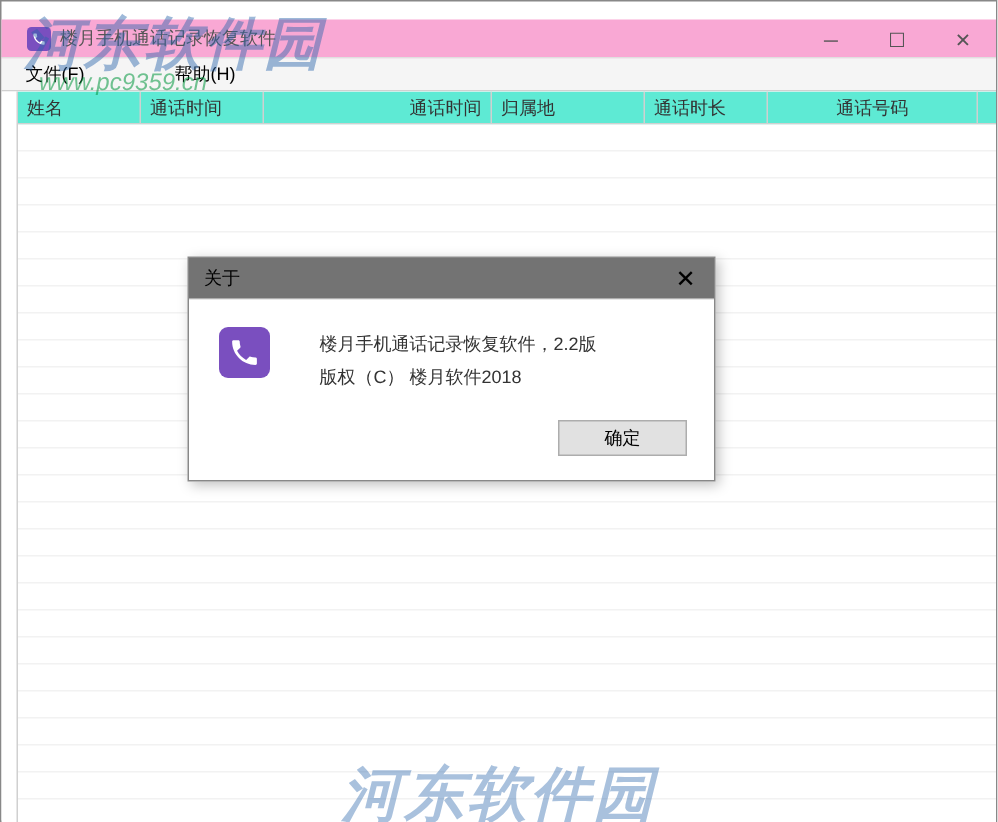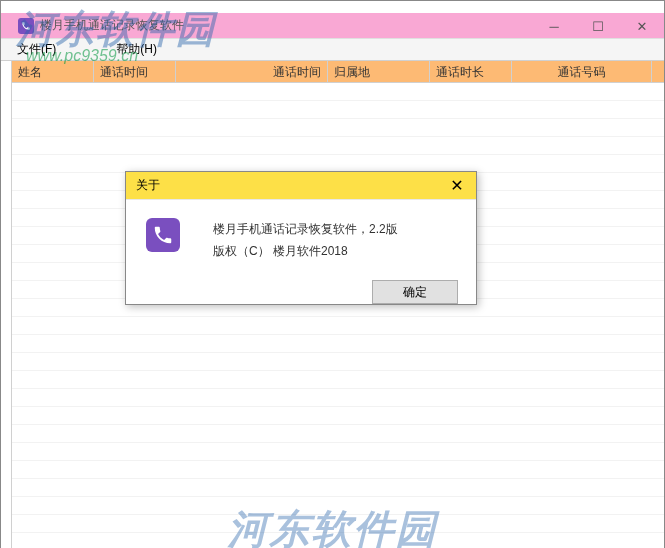--- a/index.html
+++ b/index.html
@@ -17,42 +17,42 @@
 
     
     .menubar { height: 22px; background: #f5f5f5; display: flex; align-items: center; padding-left: 6px; border-bottom: 1px solid #d0d0d0; font-size: 12px; gap: 40px; }
     .menu-item { padding: 2px 10px; cursor: pointer; }
 
     
     .content { display: flex; height: calc(100% - 48px); }
     .contact-pane { width: 11px; background: #fff; border-right: 1px solid #d0d0d0; }
 
     .table-area { flex: 1; background: #fff; overflow: hidden; }
-    .table-header { display: flex; height: 22px; background: #fdba74; border-bottom: 1px solid #d0d0d0; font-size: 12px; }
+    .table-header { display: flex; height: 22px; background: #5eead4; border-bottom: 1px solid #d0d0d0; font-size: 12px; }
     .th { border-right: 1px solid #d0d0d0; padding: 3px 6px; color: #333; white-space: nowrap; overflow: hidden; }
     .table-body { height: calc(100% - 22px); background: #fff; overflow-y: auto; }
     .tr { display: flex; height: 18px; border-bottom: 1px solid #f2f2f2; }
 
     
     .watermark1 { position: absolute; top: 3px; left: 15px; z-index: 50; pointer-events: none; }
     .watermark1 .wm-text { font-family: "KaiTi", serif; font-size: 38px; font-style: italic; font-weight: bold; color: rgba(40,100,170,0.45); letter-spacing: 2px; }
     .watermark1 .wm-url { font-size: 16px; color: rgba(0,150,60,0.55); font-style: italic; margin-top: -8px; margin-left: 10px; }
     .watermark2 { position: absolute; bottom: -10px; left: 50%; transform: translateX(-50%); z-index: 50; pointer-events: none; }
     .watermark2 .wm-text { font-family: "KaiTi", serif; font-size: 40px; font-style: italic; font-weight: bold; color: rgba(40,100,170,0.4); letter-spacing: 2px; }
 
     
     .modal { position: absolute; top: 170px; left: 124px; width: 352px; background: #fff; border: 1px solid #888; box-shadow: 2px 2px 8px rgba(0,0,0,0.25); z-index: 100; }
-    .modal-titlebar { height: 28px; display: flex; align-items: center; padding-left: 10px; background: #fde047; border-bottom: 1px solid #e8e8e8; }
+    .modal-titlebar { height: 28px; display: flex; align-items: center; padding-left: 10px; background: #737373; border-bottom: 1px solid #e8e8e8; }
     .modal-title { font-size: 12px; flex: 1; }
     .modal-close { width: 38px; height: 28px; display: flex; align-items: center; justify-content: center; font-size: 16px; cursor: pointer; }
     .modal-body { padding: 18px 20px 12px 20px; display: flex; gap: 15px; }
     .modal-icon { width: 34px; height: 34px; background: #7a4fbf; border-radius: 6px; display: flex; align-items: center; justify-content: center; margin-right: 18px; flex-shrink: 0; }
     .modal-icon svg { width: 22px; height: 22px; }
     .modal-text { font-size: 12px; line-height: 22px; color: #333; }
-    .modal-footer { display: flex; justify-content: flex-end; padding: 6px 18px 0 0; }
+    .modal-footer { display: flex; justify-content: flex-end; padding: 6px 18px 16px 0; }
     .ok-btn { width: 86px; height: 24px; background: #e1e1e1; border: 1px solid #adadad; font-size: 12px; cursor: pointer; }
   </style>
 </head>
 <body>
 
 <div class="outer-frame">
 
   <div class="titlebar">
     <span class="app-icon">
       <svg viewBox="0 0 24 24" fill="#fff">

